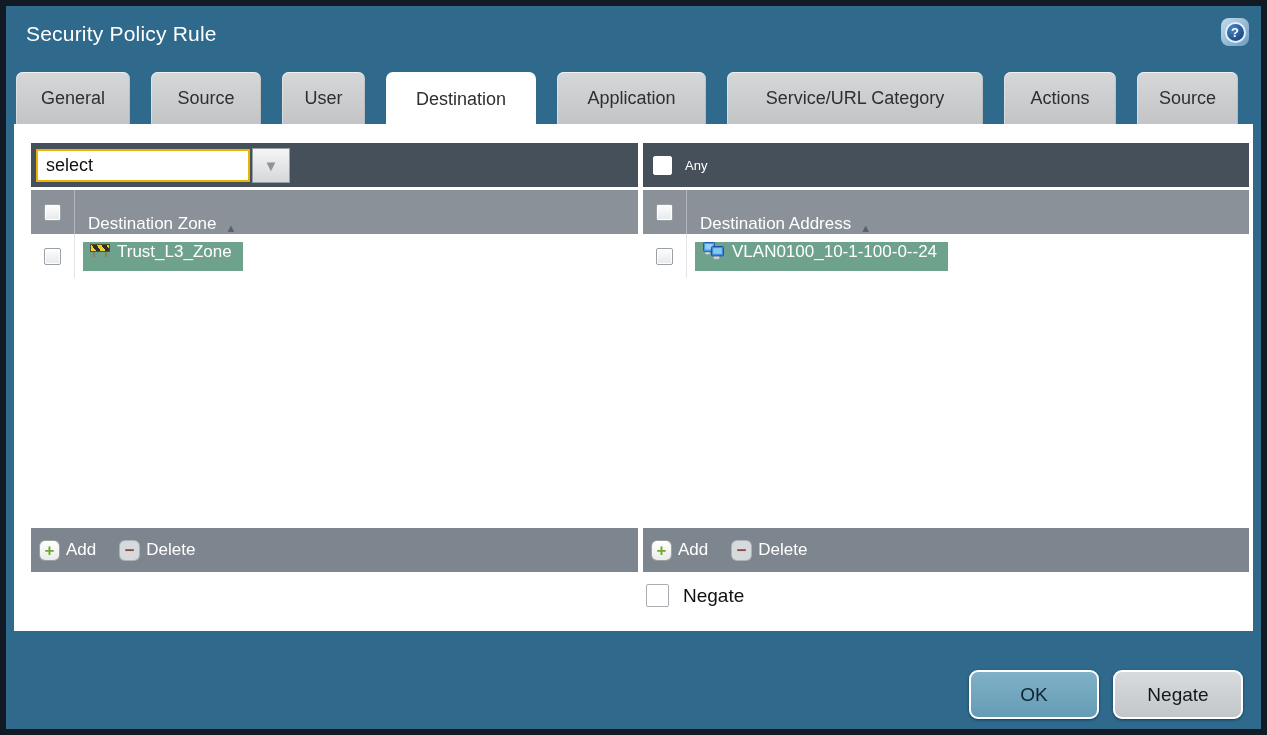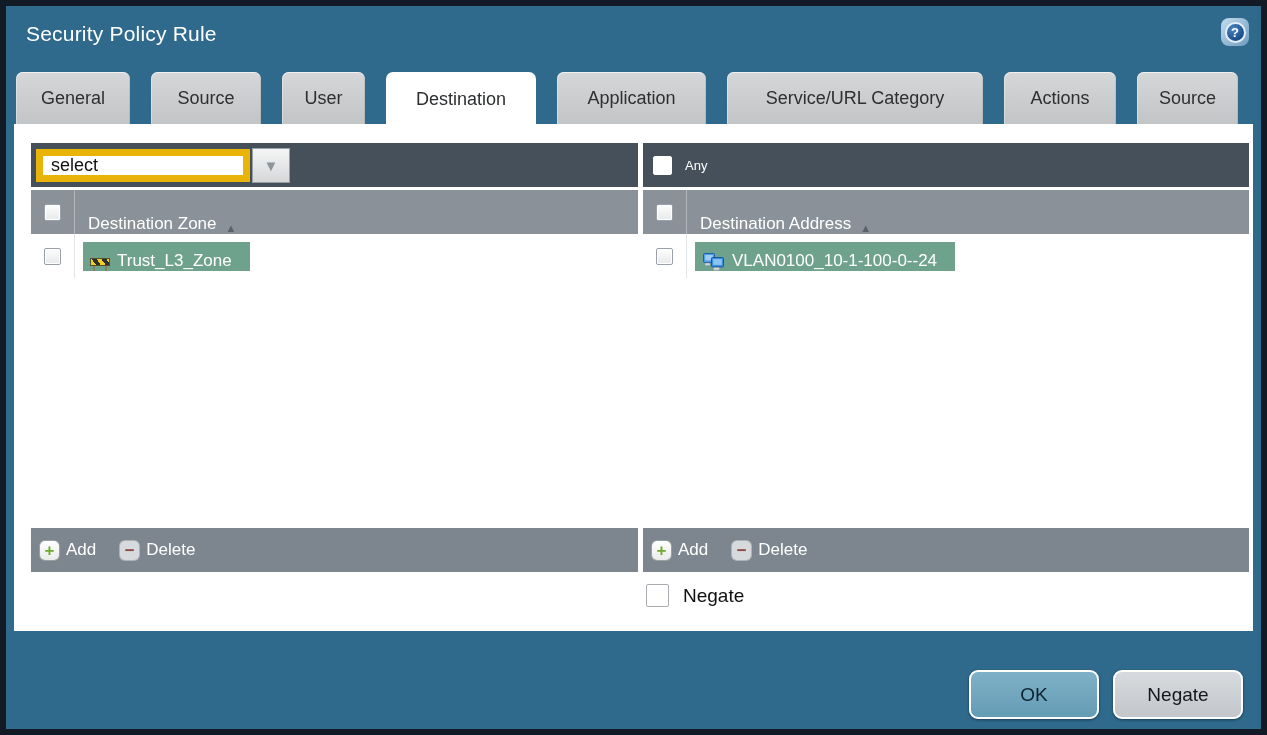--- a/index.html
+++ b/index.html
@@ -40,40 +40,40 @@
   .cb-cell { width:44px; flex:none; align-self:stretch; display:flex; align-items:center; justify-content:center;
              border-right:1px solid rgba(255,255,255,.35); }
   .list { flex:1 1 auto; background:#ffffff; overflow:hidden; }
   .row { height:44px; display:flex; align-items:center; }
   .row .cb-cell { border-right:1px solid #e2e5e8; }
   .checkbox { width:17px; height:17px; border:1px solid #99a0a7; border-radius:2px;
               background:linear-gradient(#fdfdfd,#e7e9eb); box-shadow:inset 0 0 0 1px #ffffff; cursor:pointer; }
   .checkbox.on-dark { width:19px; height:19px; border-color:#ffffff; background:#ffffff; margin-left:10px; }
   .any-label { color:#ffffff; font-size:13px; margin-left:13px; }
   .chip { margin-left:8px; height:29px; background:#6fa28d; color:#ffffff;
-          display:flex; align-items:flex-end; padding:0 18px 0 7px; font-size:17px; cursor:default; }
+          display:flex; align-items:flex-start; padding:0 11px 0 7px; font-size:17px; cursor:default; }
   
   .zone-icon { width:20px; height:15px; position:relative; margin-right:7px; flex:none; }
   .zone-bar { position:absolute; top:2px; left:0; width:20px; height:8px; border:1px solid #55502a;
               background:repeating-linear-gradient(55deg,#f0d020 0 4px,#2e2e2e 4px 8px); }
   .zone-leg { position:absolute; bottom:0; width:2px; height:6px; background:#8a8060; }
   .zone-leg.l { left:3px; } .zone-leg.r { right:3px; }
   .net-icon { margin-right:7px; flex:none; display:block; }
   
   .panel-footer { height:44px; background:#7d868e; display:flex; align-items:center; padding-left:9px; flex:none; }
   .icon-sq { width:19px; height:19px; border-radius:5px; display:flex; align-items:center; justify-content:center;
              font-weight:bold; font-size:17px; line-height:1; }
   .add-ic { background:linear-gradient(#ffffff,#e9ece9); color:#6faa2e; box-shadow:0 0 0 1px #99a19e; }
   .del-ic { background:#d7dadd; color:#8c4a42; box-shadow:0 0 0 1px #aeb3b7; }
   .add-group, .del-group { display:flex; align-items:center; cursor:pointer; }
   .del-group { margin-left:24px; cursor:default; }
   .add-text { color:#ffffff; font-size:17px; margin-left:7px; }
   .del-text { color:#ffffff; font-size:17px; margin-left:7px; }
   
-  .select-input { margin-left:5px; width:214px; height:33px; border:7px solid #eab308; font-size:18px;
+  .select-input { margin-left:5px; width:214px; height:33px; border:2px solid #eab308; font-size:18px;
                   padding:0 8px; color:#111; font-family:"Liberation Sans",sans-serif; outline:none; }
   .dd-btn { width:38px; height:35px; margin-left:2px; border:1px solid #98a0a6;
             background:linear-gradient(#f5f5f5,#d5d7d9); display:flex; align-items:center; justify-content:center; cursor:pointer; }
   .dd-arrow { color:#8d959c; font-size:15px; }
   
   .negate { position:absolute; left:632px; top:460px; display:flex; align-items:center; }
   .negate-cb { width:23px; height:23px; border:1px solid #a9adb1; border-radius:2px; background:#ffffff; cursor:pointer; }
   .negate-label { font-size:19px; color:#101010; margin-left:14px; }
   
   .btn { position:absolute; top:664px; width:130px; height:49px; border-radius:9px; border:2px solid #ffffff;

